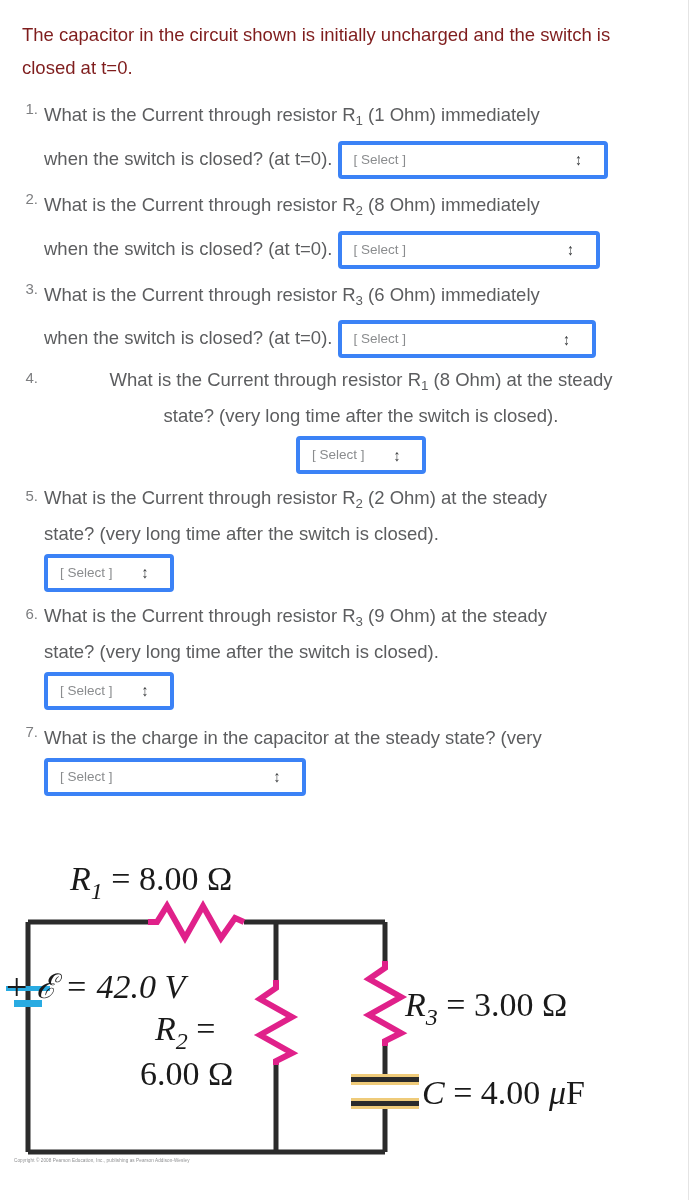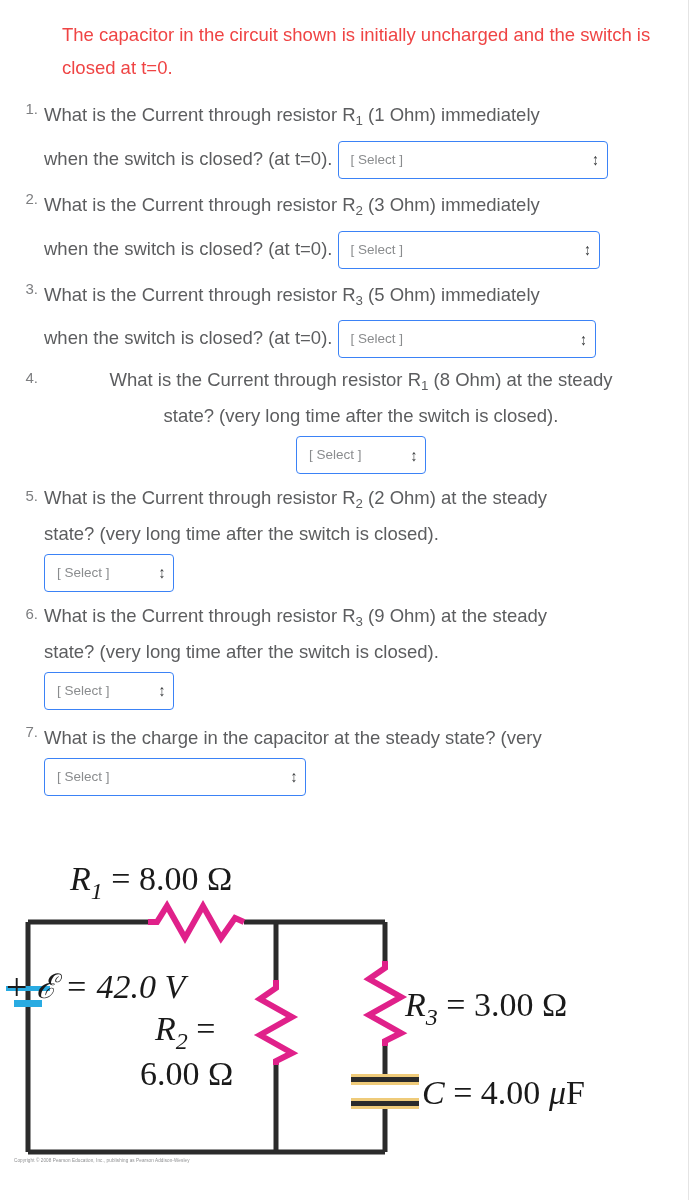--- a/index.html
+++ b/index.html
@@ -28,22 +28,21 @@
     height: 1200px;
     background: #e4e4e4;
   }
   .intro {
     position: absolute;
     left: 22px;
     top: 18px;
     width: 630px;
     font-size: 18.5px;
     line-height: 33px;
-    color: #ef4444;
-    margin-left: 40px;
+    color: #7f1d1d;
   }
   .qlist {
     position: absolute;
     left: 18px;
     top: 96px;
     width: 660px;
   }
   .q {
     position: relative;
     display: flex;
@@ -68,24 +67,24 @@
   .qbody .sub { font-size: 0.72em; vertical-align: -0.28em; }
   .inline-sel { display: inline-block; vertical-align: middle; }
 
   
   .sel {
     display: inline-flex;
     align-items: center;
     justify-content: space-between;
     box-sizing: border-box;
     height: 38px;
-    border: 1px solid #3b82f6;
+    border: 4px solid #3b82f6;
     border-radius: 4px;
     background: #fff;
-    padding: 0 8px 0 12px;
+    padding: 0 22px 0 12px;
     font-size: 13.5px;
     color: #8a8c8e;
     font-family: "Liberation Sans", sans-serif;
     position: relative;
     top: -1px;
   }
   .sel .lbl { white-space: nowrap; }
   .sel .caret {
     font-size: 13px;
     color: #3b3d3f;
@@ -140,35 +139,35 @@
             <span class="lbl">[ Select ]</span>
             <span class="caret">↕</span>
           </span>
         </span>
       </div>
     </div>
 
     <div class="q" style="margin-bottom:6px;">
       <div class="qnum">2.</div>
       <div class="qbody">
-        <span>What is the Current through resistor R</span><span class="sub">2</span><span> (3 Ohm) immediately</span><br>
+        <span>What is the Current through resistor R</span><span class="sub">2</span><span> (8 Ohm) immediately</span><br>
         <span>when the switch is closed? (at t=0).</span>
         <span class="inline-sel">
           <span class="sel sel-w262">
             <span class="lbl">[ Select ]</span>
             <span class="caret">↕</span>
           </span>
         </span>
       </div>
     </div>
 
     <div class="q" style="margin-bottom:6px;">
       <div class="qnum">3.</div>
       <div class="qbody">
-        <span>What is the Current through resistor R</span><span class="sub">3</span><span> (5 Ohm) immediately</span><br>
+        <span>What is the Current through resistor R</span><span class="sub">3</span><span> (6 Ohm) immediately</span><br>
         <span>when the switch is closed? (at t=0).</span>
         <span class="inline-sel">
           <span class="sel sel-w258">
             <span class="lbl">[ Select ]</span>
             <span class="caret">↕</span>
           </span>
         </span>
       </div>
     </div>
 

